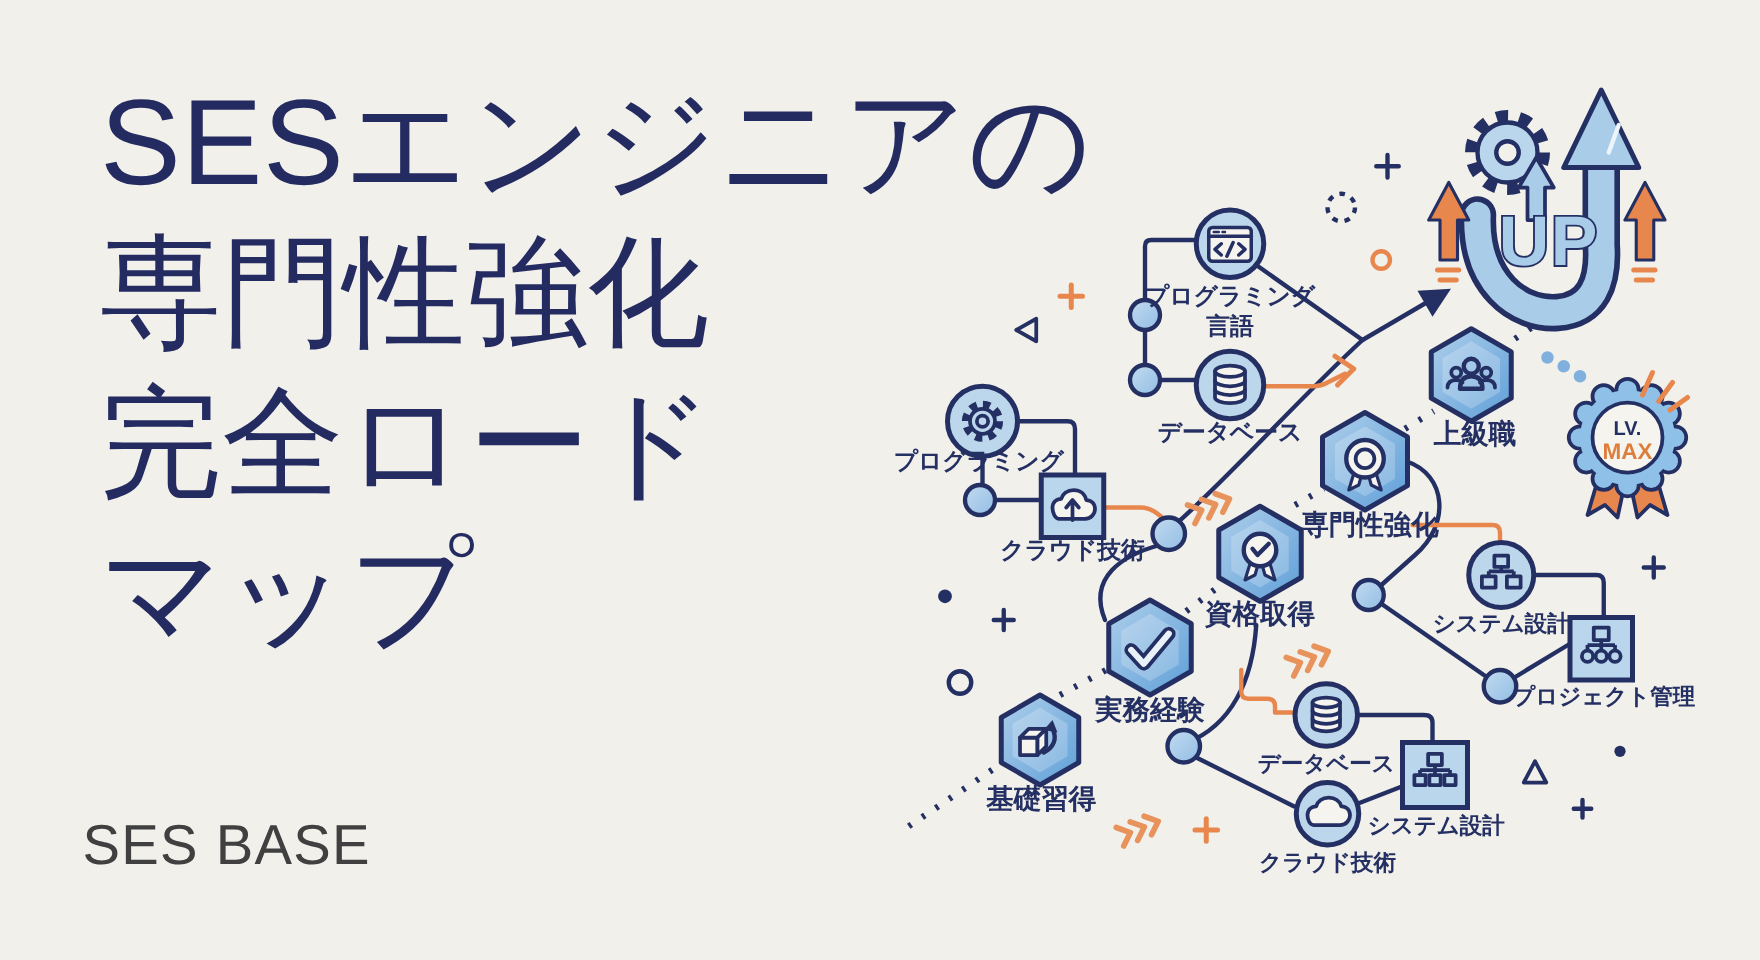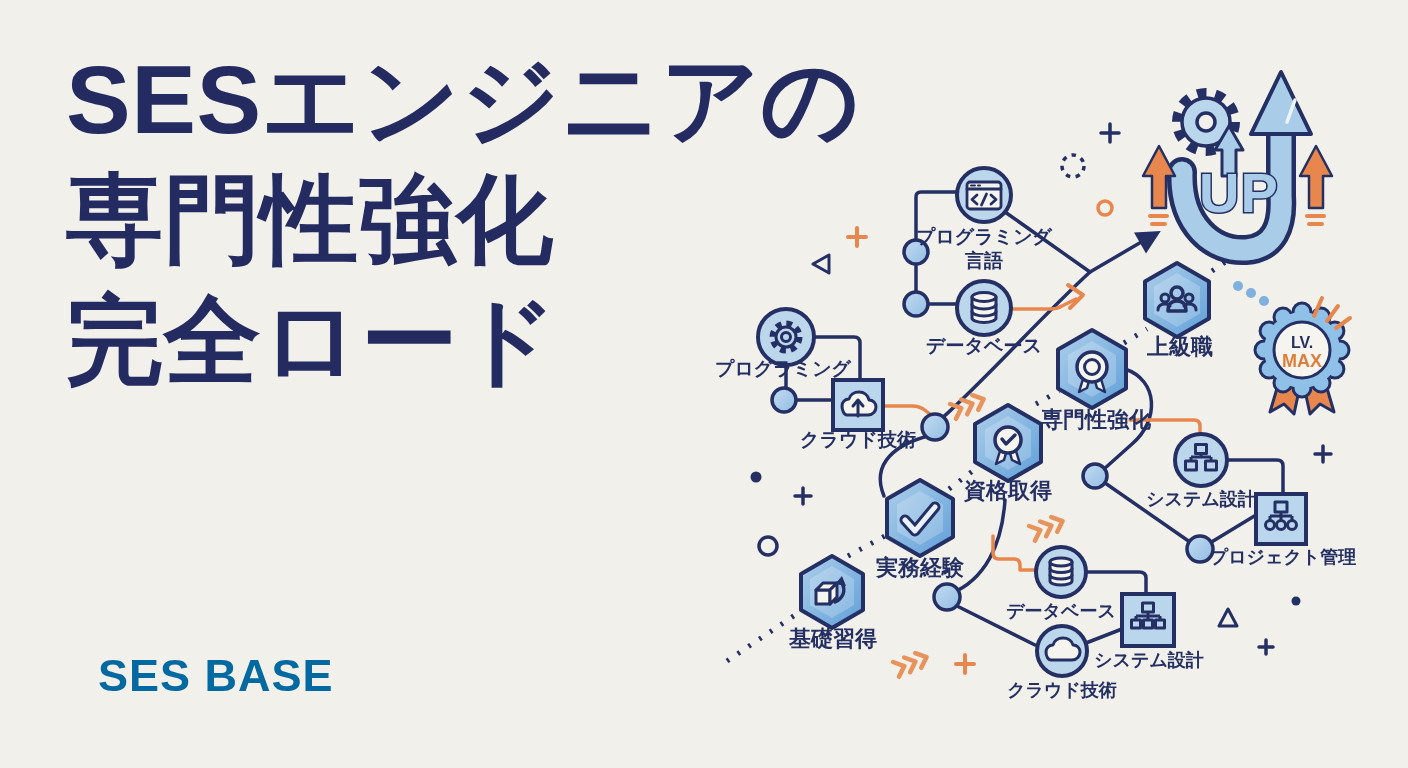--- a/index.html
+++ b/index.html
@@ -5,34 +5,33 @@
   html,body{margin:0;padding:0;}
   .stage{
     position:relative;
     width:1408px;height:768px;
     background:#f2f0ea;
     overflow:hidden;
     font-family:"Liberation Sans","DejaVu Sans",sans-serif;
   }
   .title{
     position:absolute;left:66px;top:40px;
-    margin:0;
+    margin:14px;
     font-size:97px;line-height:1.24;
-    font-weight:700;
+    font-weight:400;
     color:#242b61;
     letter-spacing:0.5px;
     white-space:pre;
   }
   .title span{display:block;}
   .brand{
     position:absolute;left:66px;top:650px;
-    font-size:45px;font-weight:700;
+    font-size:45px;font-weight:400;
     letter-spacing:1px;
-    color:#0369a1;
-    margin-left:32px;
+    color:#404040;
   }
   .diagram{position:absolute;left:0;top:0;}
   svg text{
     font-family:"Liberation Sans","DejaVu Sans",sans-serif;
     font-weight:700;
     fill:#243063;
   }
   .node-label{font-size:19px;}
   .node-label-lg{font-size:22px;}
   .node-label-sm{font-size:18px;}
@@ -42,21 +41,21 @@
     paint-order:stroke;letter-spacing:1px;
   }
   .lv-text{font-size:16px;font-weight:800;}
   .max-text{font-size:18px;font-weight:800;fill:#dd7f3c;}
 </style>
 </head>
 <body>
 
 <div class="stage">
 
-  <h1 class="title"><span>SESエンジニアの</span><span>専門性強化</span><span>完全ロード</span></h1>
+  <h1 class="title"><span>SESエンジニアの</span><span>専門性強化</span><span>完全ロード</span><span>マップ</span></h1>
 
   <div class="brand">SES BASE</div>
 
   <svg class="diagram" width="1408" height="768" viewBox="0 0 1408 768">
     <defs>
       <linearGradient id="hexGrad" x1="0" y1="0" x2="1" y2="1">
         <stop offset="0" stop-color="#aecfeb"></stop>
         <stop offset="1" stop-color="#5f9fd8"></stop>
       </linearGradient>
       <linearGradient id="dotGrad" x1="0" y1="0" x2="1" y2="1">

